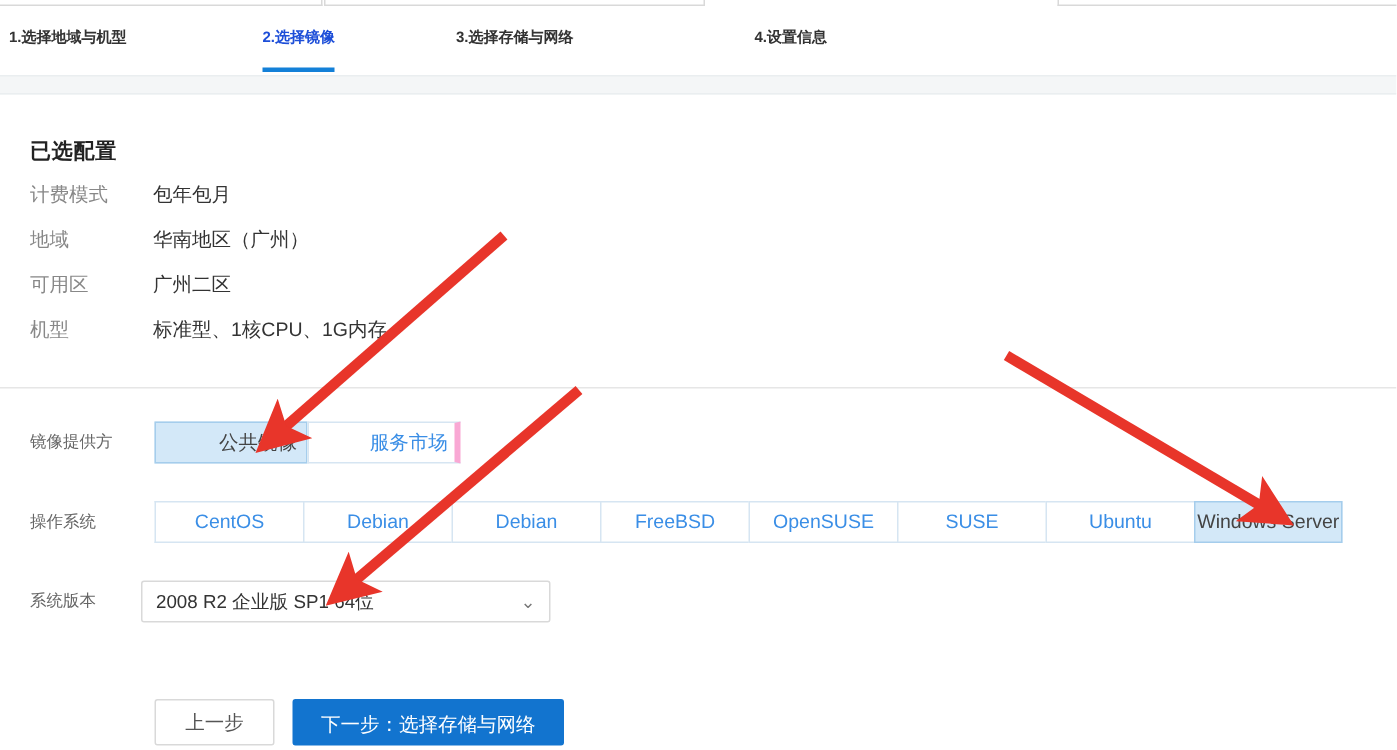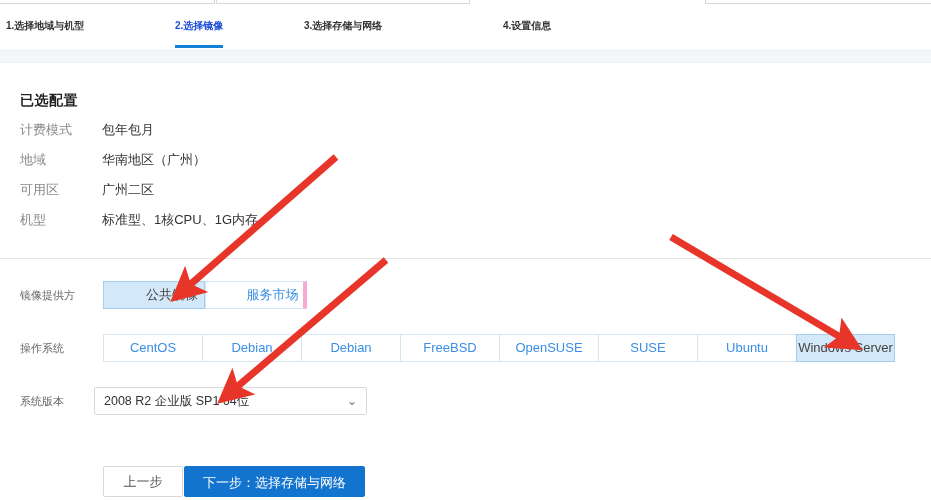--- a/index.html
+++ b/index.html
@@ -209,21 +209,21 @@
     text-align: center;
     font-size: 13px;
     color: #555555;
     background: #ffffff;
     border: 1px solid #d9d9d9;
     border-radius: 2px;
     box-sizing: border-box;
     cursor: pointer;
   }
   .btn-next {
-    margin-left: 1px;
+    margin-left: 12px;
     height: 31px;
     line-height: 31px;
     padding: 0 18px;
     text-align: center;
     font-size: 13px;
     color: #ffffff;
     background: #1274cf;
     border: 1px solid #1274cf;
     border-radius: 2px;
     box-sizing: border-box;

